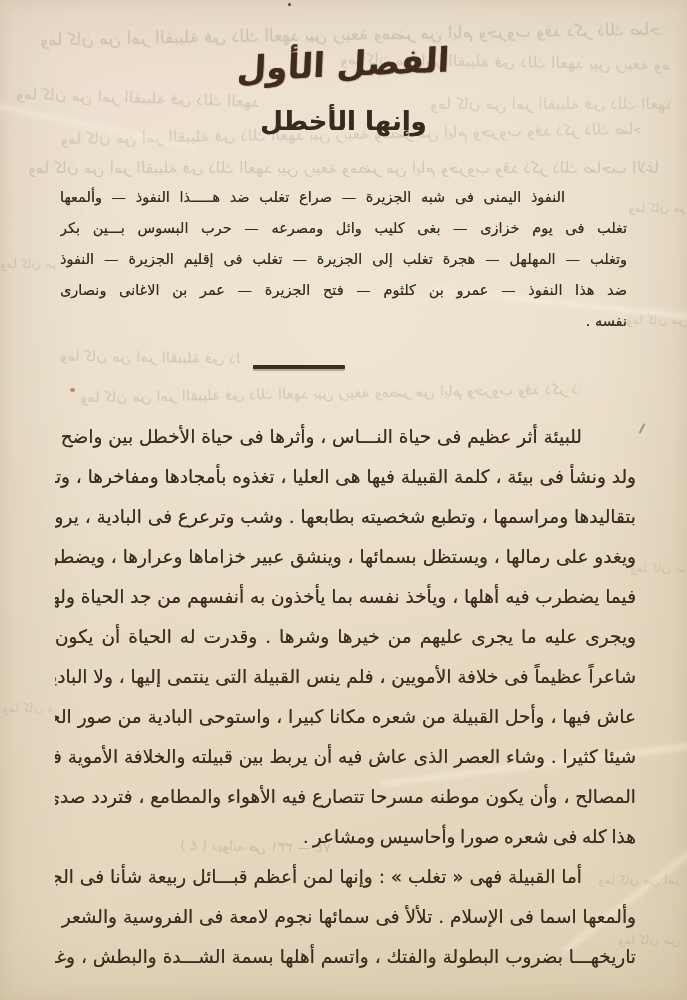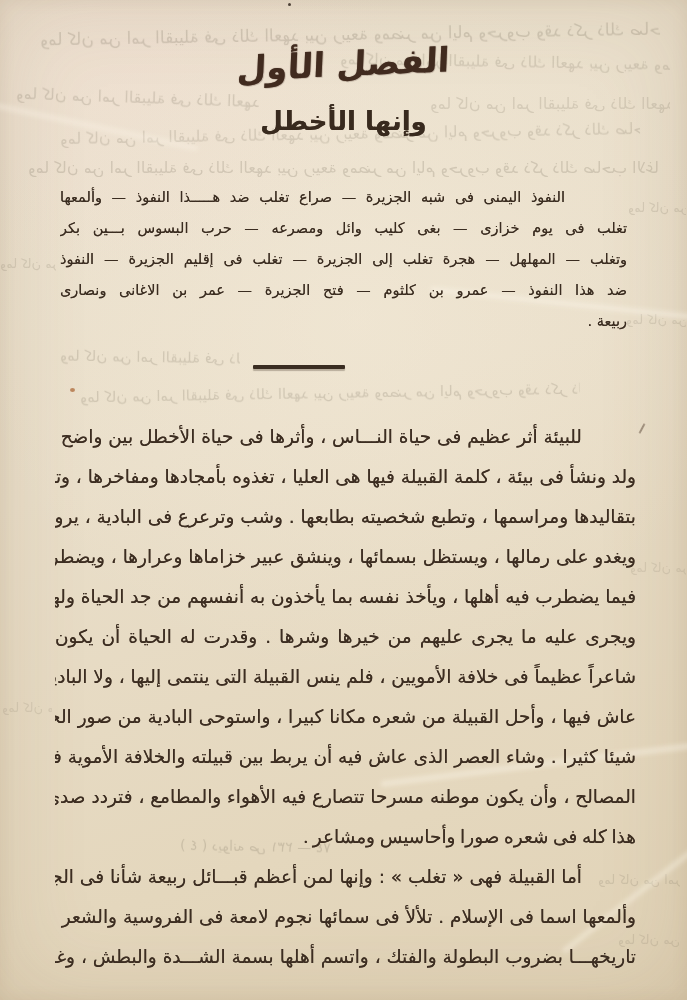--- a/index.html
+++ b/index.html
@@ -90,21 +90,21 @@
   </div>
   <div class="subtitle-wrap">
     <span class="chapter-subtitle">وإنها الأخطل</span>
   </div>
 
   <div class="summary">
     <div class="summary-line first">النفوذ اليمنى فى شبه الجزيرة — صراع تغلب ضد هـــــذا النفوذ — وألمعها</div>
     <div class="summary-line">تغلب فى يوم خزازى — بغى كليب وائل ومصرعه — حرب البسوس بـــين بكر</div>
     <div class="summary-line">وتغلب — المهلهل — هجرة تغلب إلى الجزيرة — تغلب فى إقليم الجزيرة — النفوذ</div>
     <div class="summary-line">ضد هذا النفوذ — عمرو بن كلثوم — فتح الجزيرة — عمر بن الاغانى ونصارى</div>
-    <div class="summary-line last">ربيعة .</div>
+    <div class="summary-line last">نفسه .</div>
   </div>
 
   <div class="divider"></div>
 
   <div class="bodytext">
     <div>
       <div class="body-line first">للبيئة أثر عظيم فى حياة النـــاس ، وأثرها فى حياة الأخطل بين واضح . فقد</div>
       <div class="body-line">ولد ونشأ فى بيئة ، كلمة القبيلة فيها هى العليا ، تغذوه بأمجادها ومفاخرها ، وتأخذه</div>
       <div class="body-line">بتقاليدها ومراسمها ، وتطبع شخصيته بطابعها . وشب وترعرع فى البادية ، يروح</div>
       <div class="body-line">ويغدو على رمالها ، ويستظل بسمائها ، وينشق عبير خزاماها وعرارها ، ويضطرب</div>

